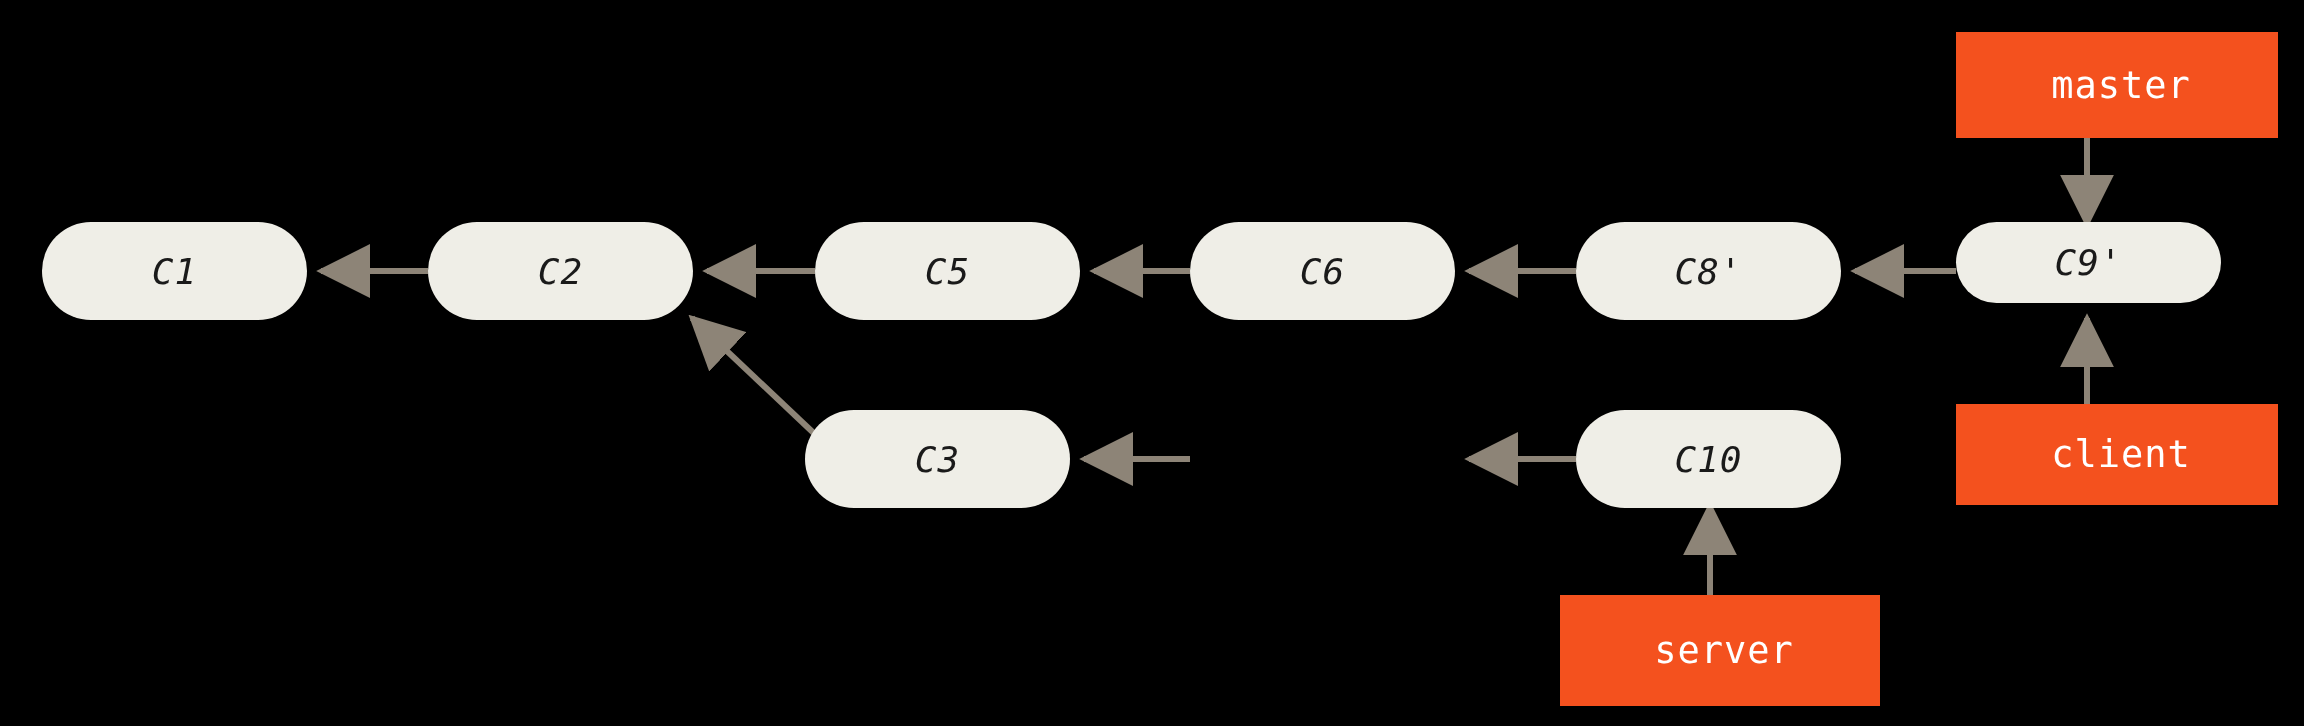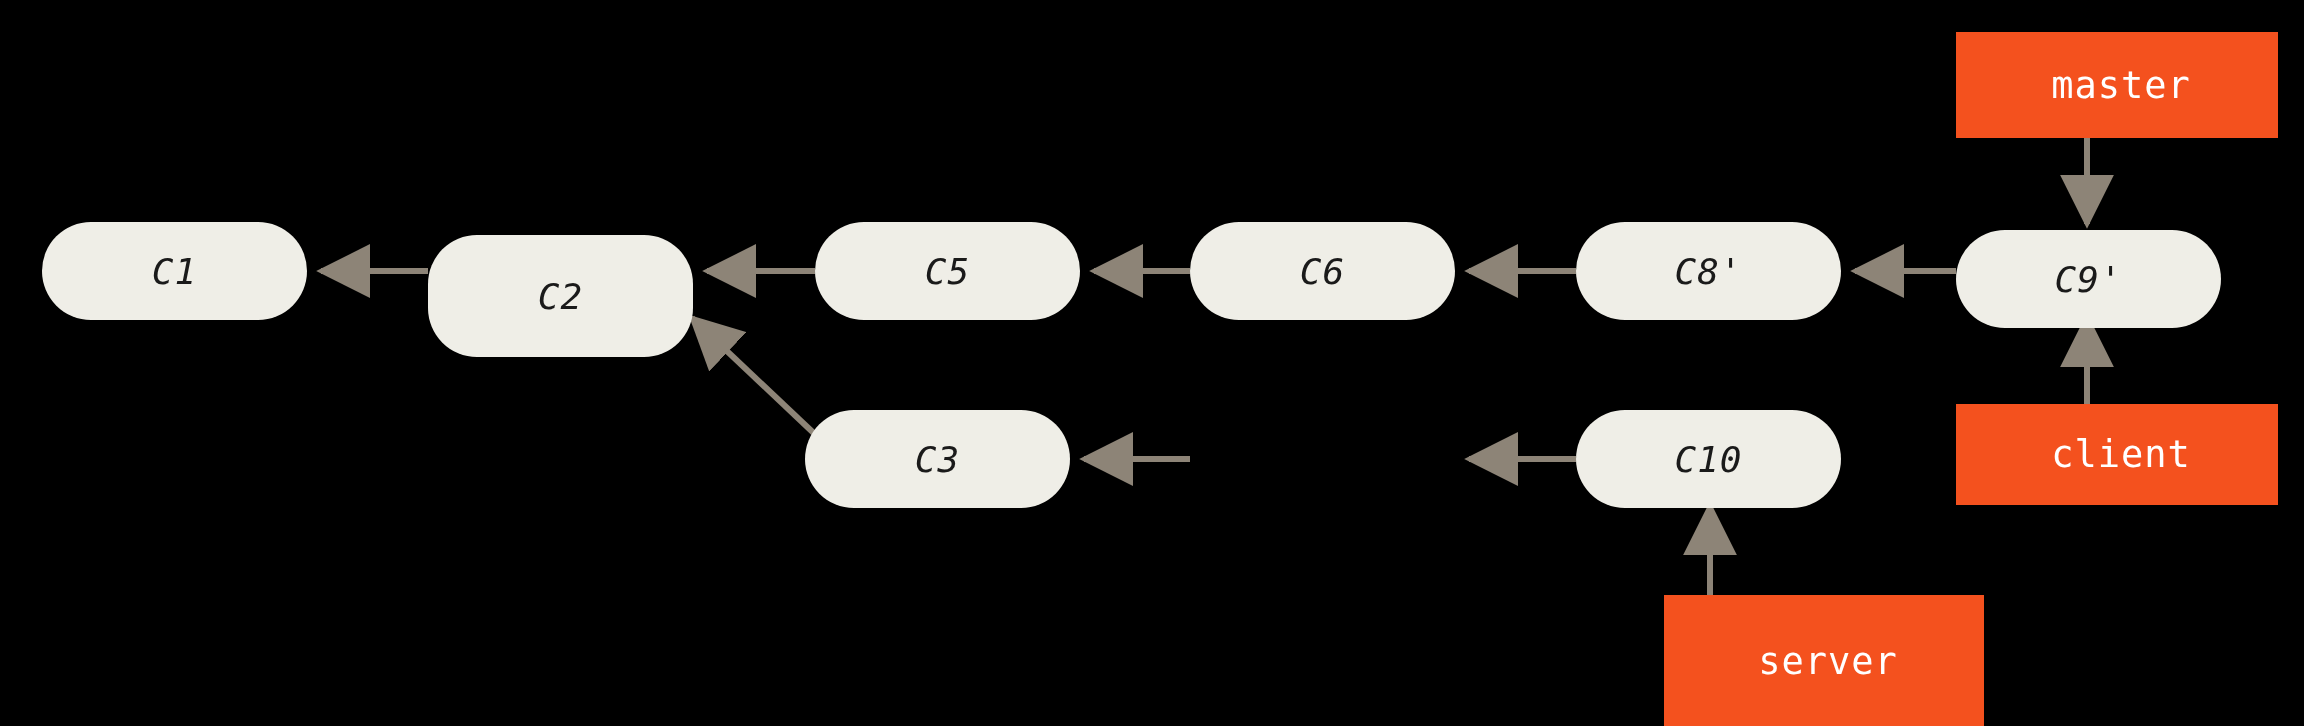--- a/index.html
+++ b/index.html
@@ -77,26 +77,26 @@
     <line x1="1576" y1="459" x2="1469" y2="459" stroke="#8D8477" stroke-width="6" marker-end="url(#arrowhead)"></line>
 
     <line x1="820" y1="439" x2="692" y2="318" stroke="#8D8477" stroke-width="6" marker-end="url(#arrowhead)"></line>
 
     <line x1="2087" y1="138" x2="2087" y2="224" stroke="#8D8477" stroke-width="6" marker-end="url(#arrowhead)"></line>
     <line x1="2087" y1="404" x2="2087" y2="318" stroke="#8D8477" stroke-width="6" marker-end="url(#arrowhead)"></line>
     <line x1="1710" y1="595" x2="1710" y2="506" stroke="#8D8477" stroke-width="6" marker-end="url(#arrowhead)"></line>
   </svg>
 
   <div class="commit" style="left:42px; top:222px; width:265px; height:98px;">C1</div>
-  <div class="commit" style="left:428px; top:235px; width:265px; height:122px;">C2</div>
+  <div class="commit" style="left:428px; top:222px; width:265px; height:98px;">C2</div>
   <div class="commit" style="left:815px; top:222px; width:265px; height:98px;text-align:right;">C5</div>
   <div class="commit" style="left:1190px; top:222px; width:265px; height:98px;">C6</div>
   <div class="commit" style="left:1576px; top:222px; width:265px; height:98px;">C8'</div>
-  <div class="commit" style="left:1956px; top:222px; width:265px; height:98px;margin-top:8px;">C9'</div>
+  <div class="commit" style="left:1956px; top:222px; width:265px; height:81px;">C9'</div>
 
   <div class="commit" style="left:805px; top:410px; width:265px; height:98px;">C3</div>
   <div class="commit" style="left:1576px; top:410px; width:265px; height:98px;">C10</div>
 
   <div class="branch" style="left:1956px; top:32px; width:322px; height:106px;">master</div>
   <div class="branch" style="left:1956px; top:404px; width:322px; height:101px;">client</div>
-  <div class="branch" style="left:1664px; top:595px; width:320px; height:132px;">server</div>
+  <div class="branch" style="left:1560px; top:595px; width:320px; height:111px;">server</div>
 
 </div>
 
 </body></html>

